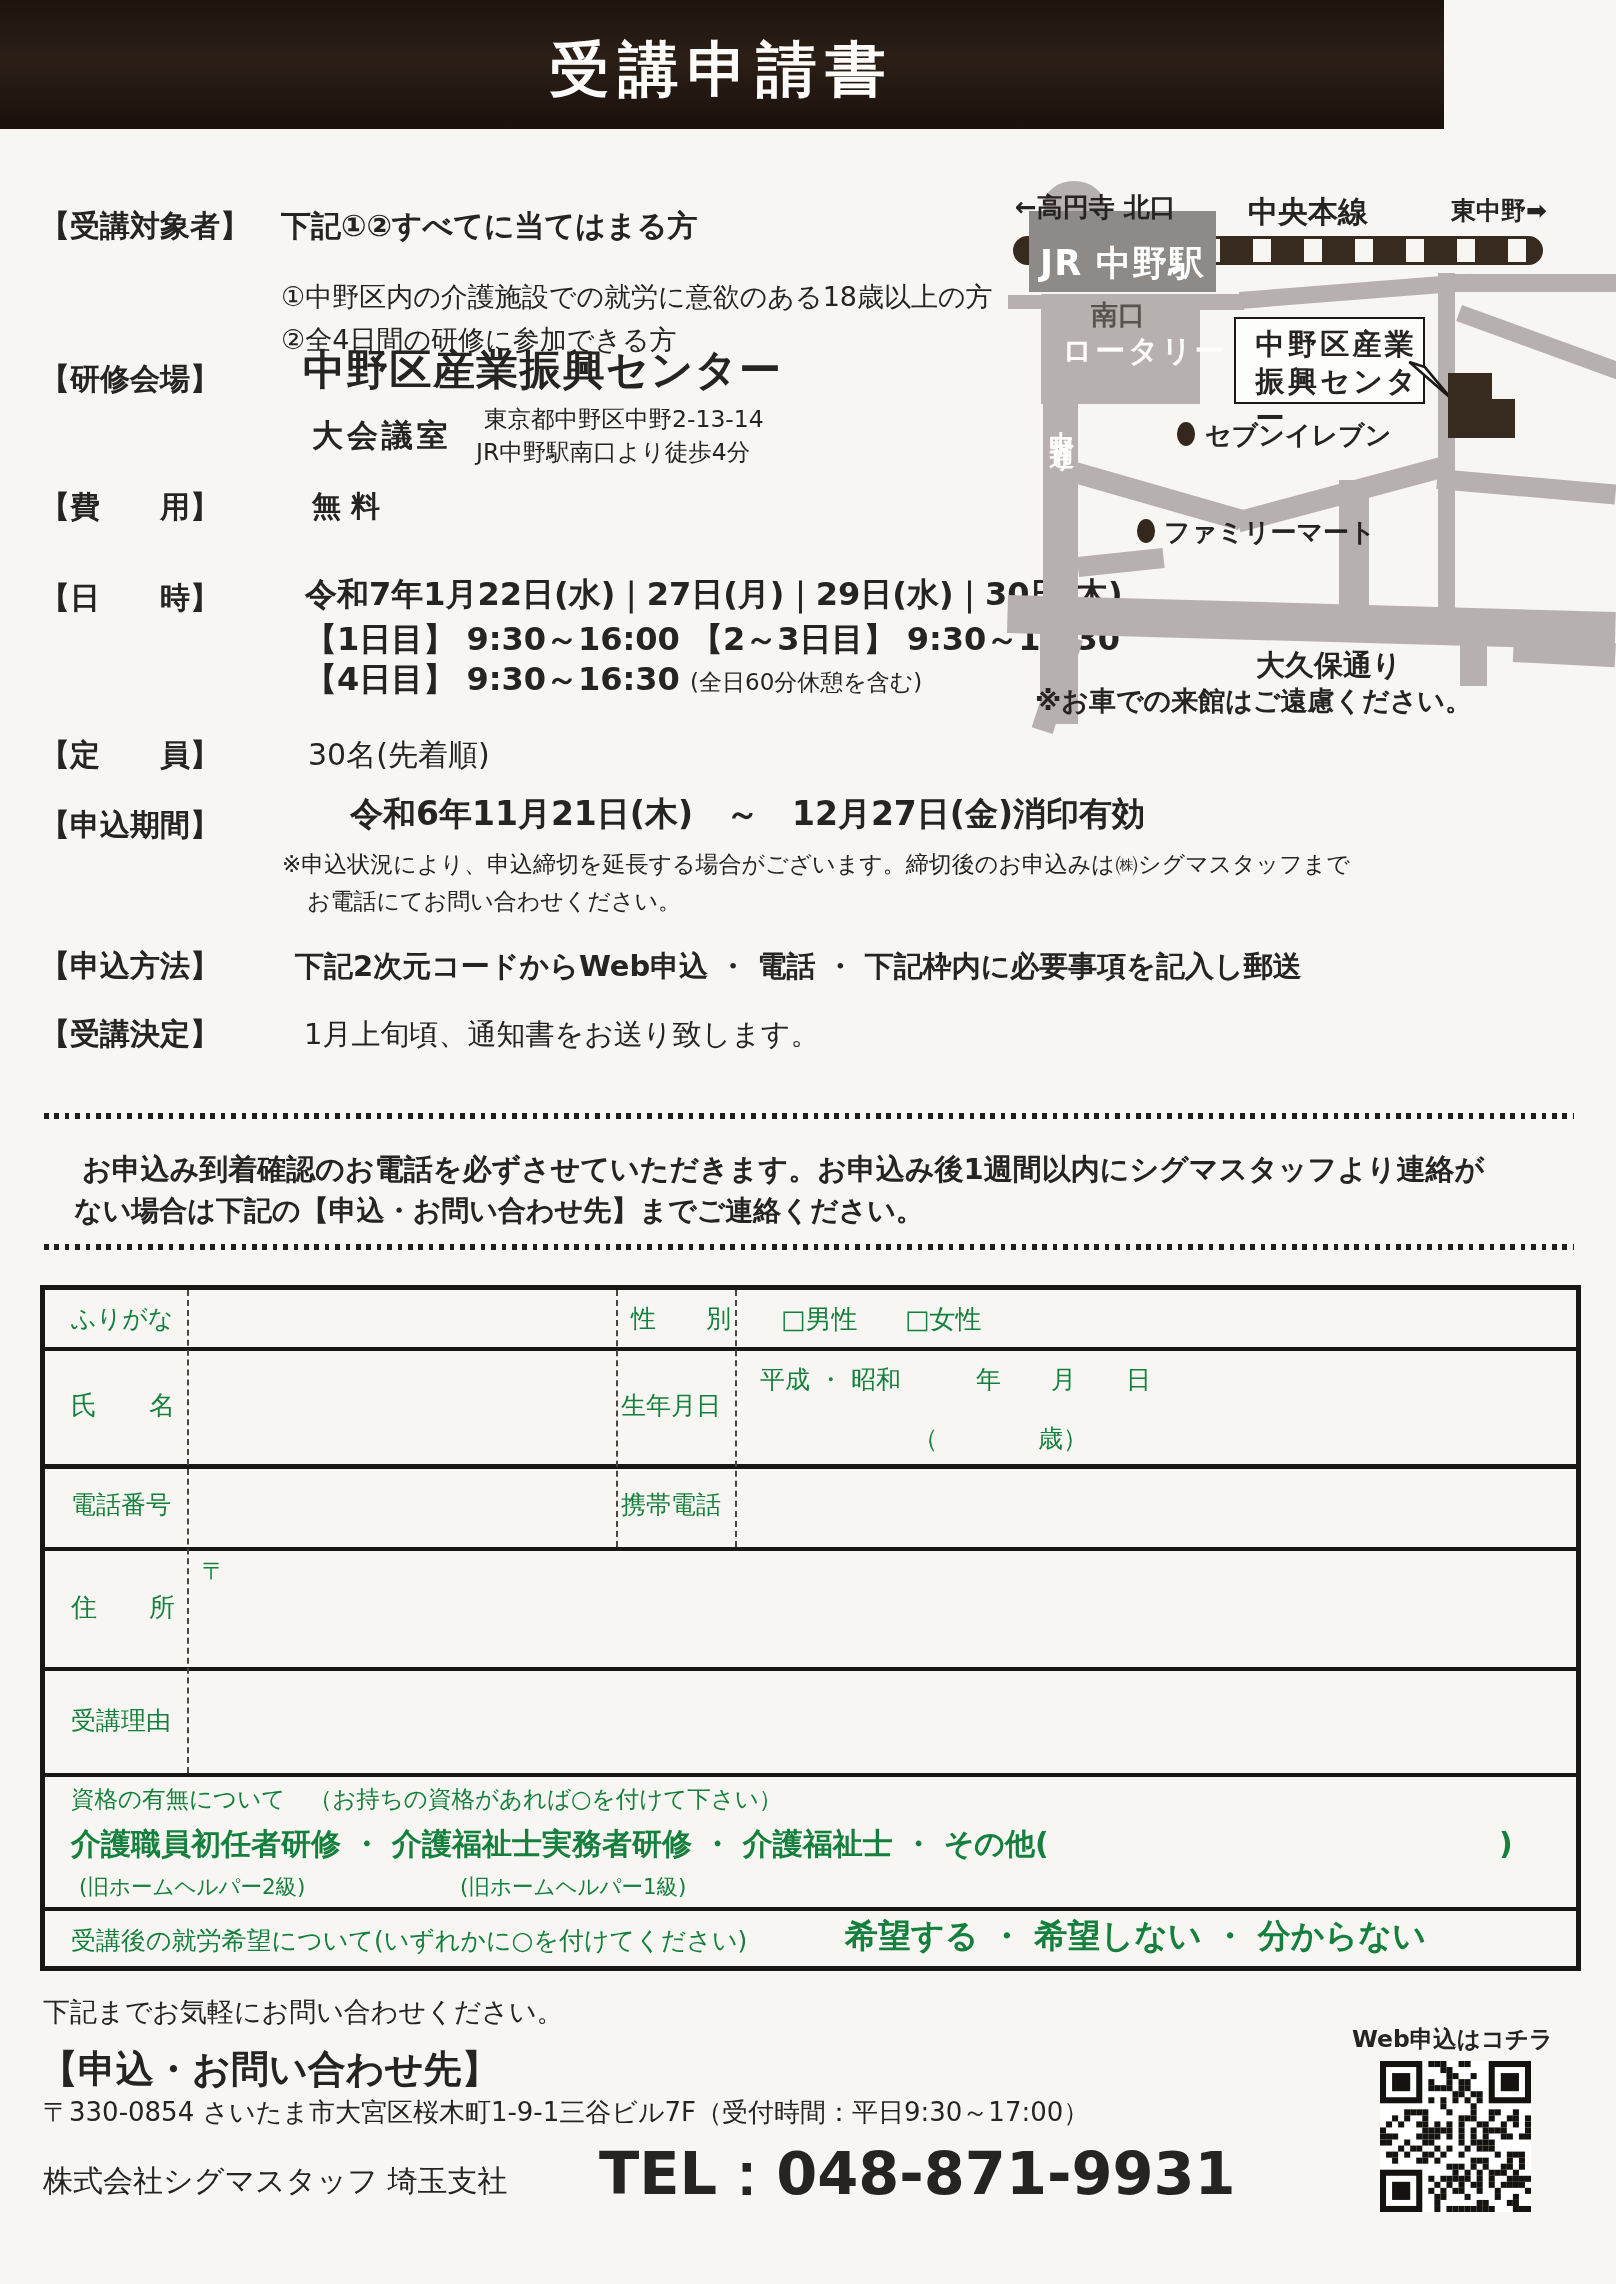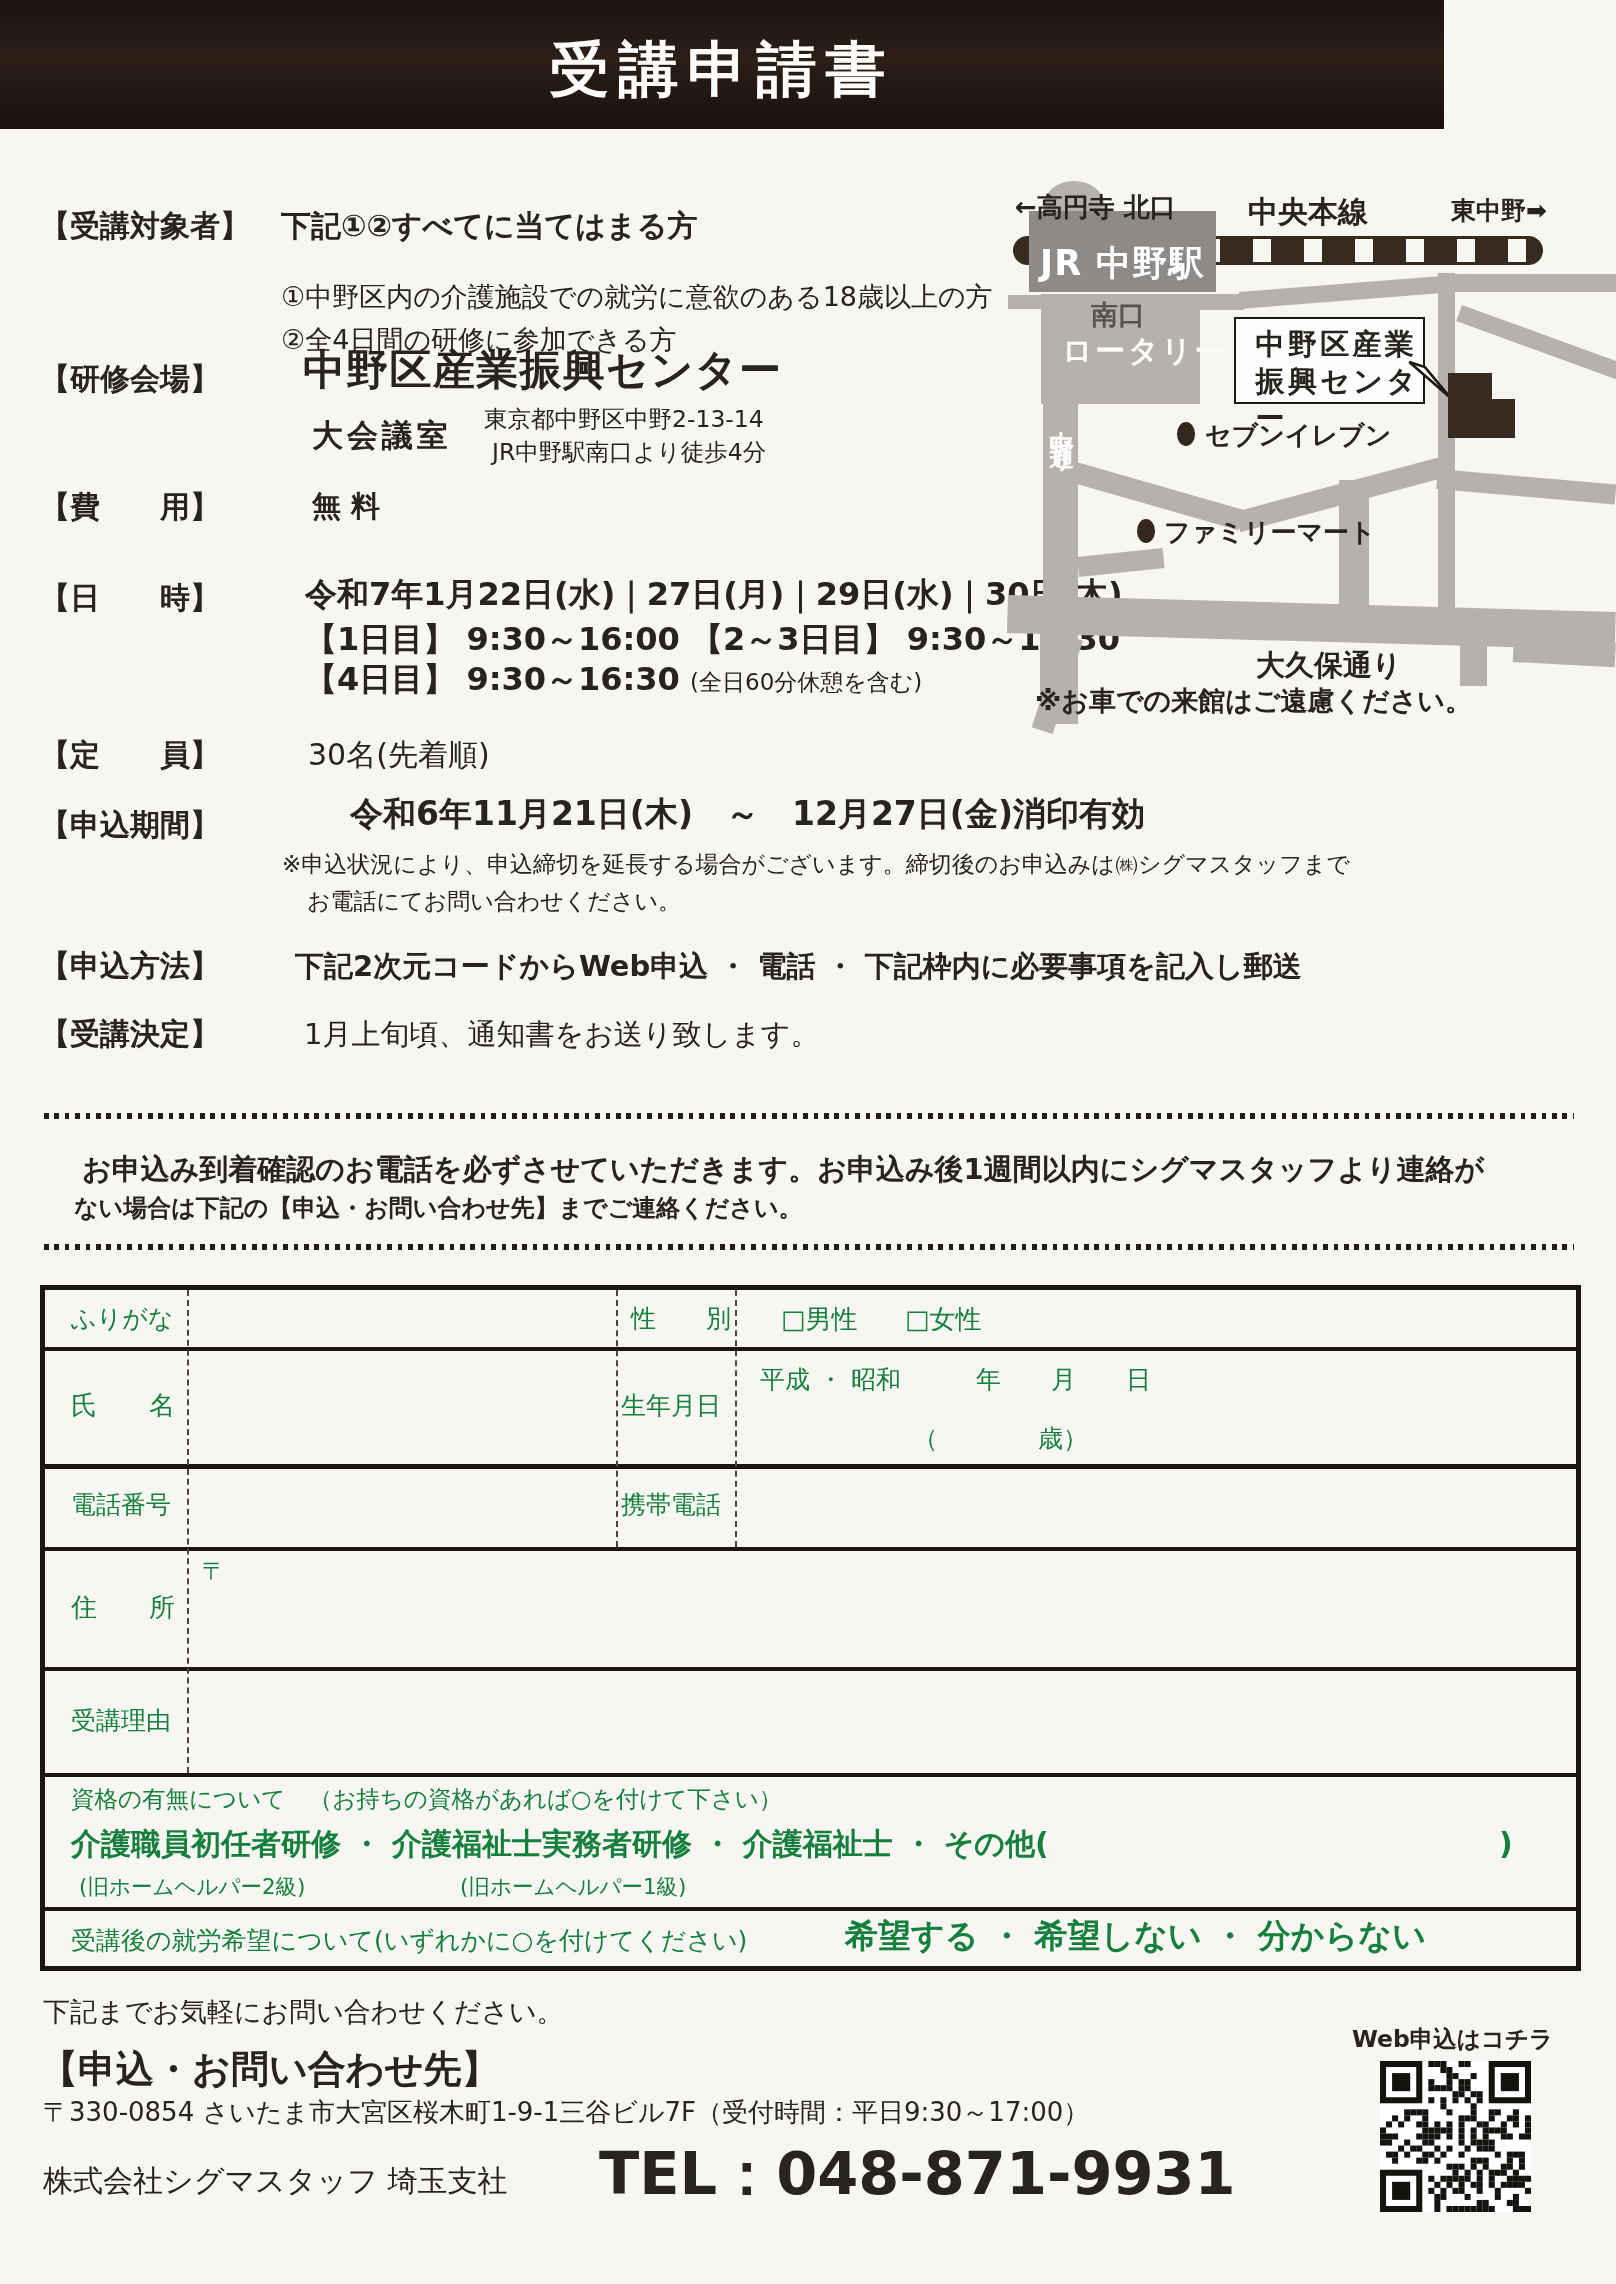--- a/index.html
+++ b/index.html
@@ -52,21 +52,21 @@
 
   <div class="t b" style="left:40px;top:210px;font-size:30px;">【受講対象者】</div>
   <div class="t b" style="left:281px;top:210px;font-size:30px;">下記①②すべてに当てはまる方</div>
   <div class="t" style="left:281px;top:283px;font-size:27px;">①中野区内の介護施設での就労に意欲のある18歳以上の方</div>
   <div class="t" style="left:281px;top:326px;font-size:27px;">②全4日間の研修に参加できる方</div>
 
   <div class="t b" style="left:40px;top:363px;font-size:30px;">【研修会場】</div>
   <div class="t b" style="left:303px;top:348px;font-size:42px;letter-spacing:1.3px;">中野区産業振興センター</div>
   <div class="t b" style="left:312px;top:419px;font-size:31px;letter-spacing:3.9px;">大会議室</div>
   <div class="t" style="left:484px;top:407px;font-size:23.5px;">東京都中野区中野2-13-14</div>
-  <div class="t" style="left:492px;top:440px;font-size:23.5px;">JR中野駅南口より徒歩4分</div>
+  <div class="t" style="left:476px;top:440px;font-size:23.5px;">JR中野駅南口より徒歩4分</div>
 
   <div class="t b" style="left:40px;top:491px;font-size:30px;">【費　　用】</div>
   <div class="t b" style="left:312px;top:491px;font-size:29px;">無 料</div>
 
   <div class="t b" style="left:40px;top:582px;font-size:30px;">【日　　時】</div>
   <div class="t b" style="left:305px;top:578px;font-size:32px;">令和7年1月22日(水)｜27日(月)｜29日(水)｜30日(木)</div>
   <div class="t b" style="left:305px;top:623px;font-size:32px;">【1日目】 9:30～16:00 【2～3日目】 9:30～16:30</div>
   <div class="t" style="left:305px;top:663px;font-size:32px;">
     <span class="b">【4日目】 9:30～16:30</span>
     <span style="font-size:23px;">(全日60分休憩を含む)</span>
@@ -135,21 +135,21 @@
     <div class="dot" style="left:1137px;top:519px;"></div>
     <div class="t sb" style="left:1164px;top:519px;font-size:26px;">ファミリーマート</div>
 
     <div class="t" style="left:1048px;top:410px;font-size:25px;color:#fdfcfa;font-weight:600;writing-mode:vertical-rl;letter-spacing:6.5px;">中野通り</div>
     <div class="t sb" style="left:1256px;top:650px;font-size:29px;">大久保通り</div>
     <div class="t sb" style="left:1035px;top:687px;font-size:27px;">※お車での来館はご遠慮ください。</div>
   </div>
 
   <div class="dotrule" style="top:1113px;"></div>
   <div class="t sb" style="left:82px;top:1154px;font-size:29px;">お申込み到着確認のお電話を必ずさせていただきます。お申込み後1週間以内にシグマスタッフより連絡が</div>
-  <div class="t sb" style="left:74px;top:1196px;font-size:24px;">ない場合は下記の【申込・お問い合わせ先】までご連絡ください。</div>
+  <div class="t sb" style="left:74px;top:1196px;font-size:28px;">ない場合は下記の【申込・お問い合わせ先】までご連絡ください。</div>
   <div class="dotrule" style="top:1244px;"></div>
 
   <div id="ftable">
 
     <div class="hsep" style="top:57px;"></div>
     <div class="hsep" style="top:174px;height:4.6px;"></div>
     <div class="hsep" style="top:257px;"></div>
     <div class="hsep" style="top:377px;"></div>
     <div class="hsep" style="top:483px;"></div>
     <div class="hsep" style="top:617px;"></div>

